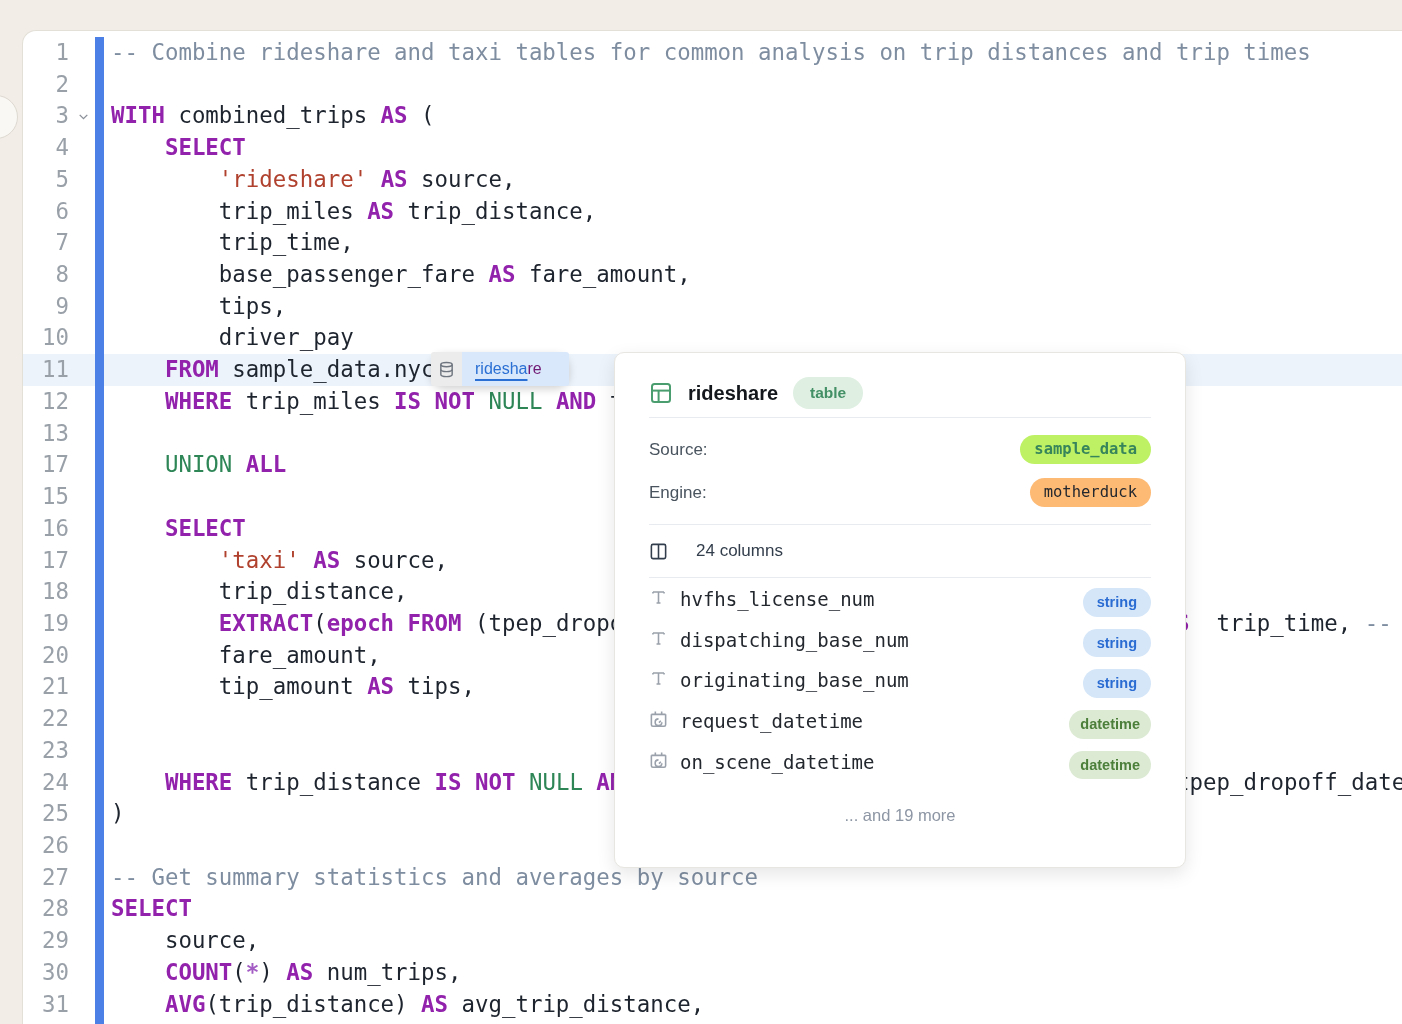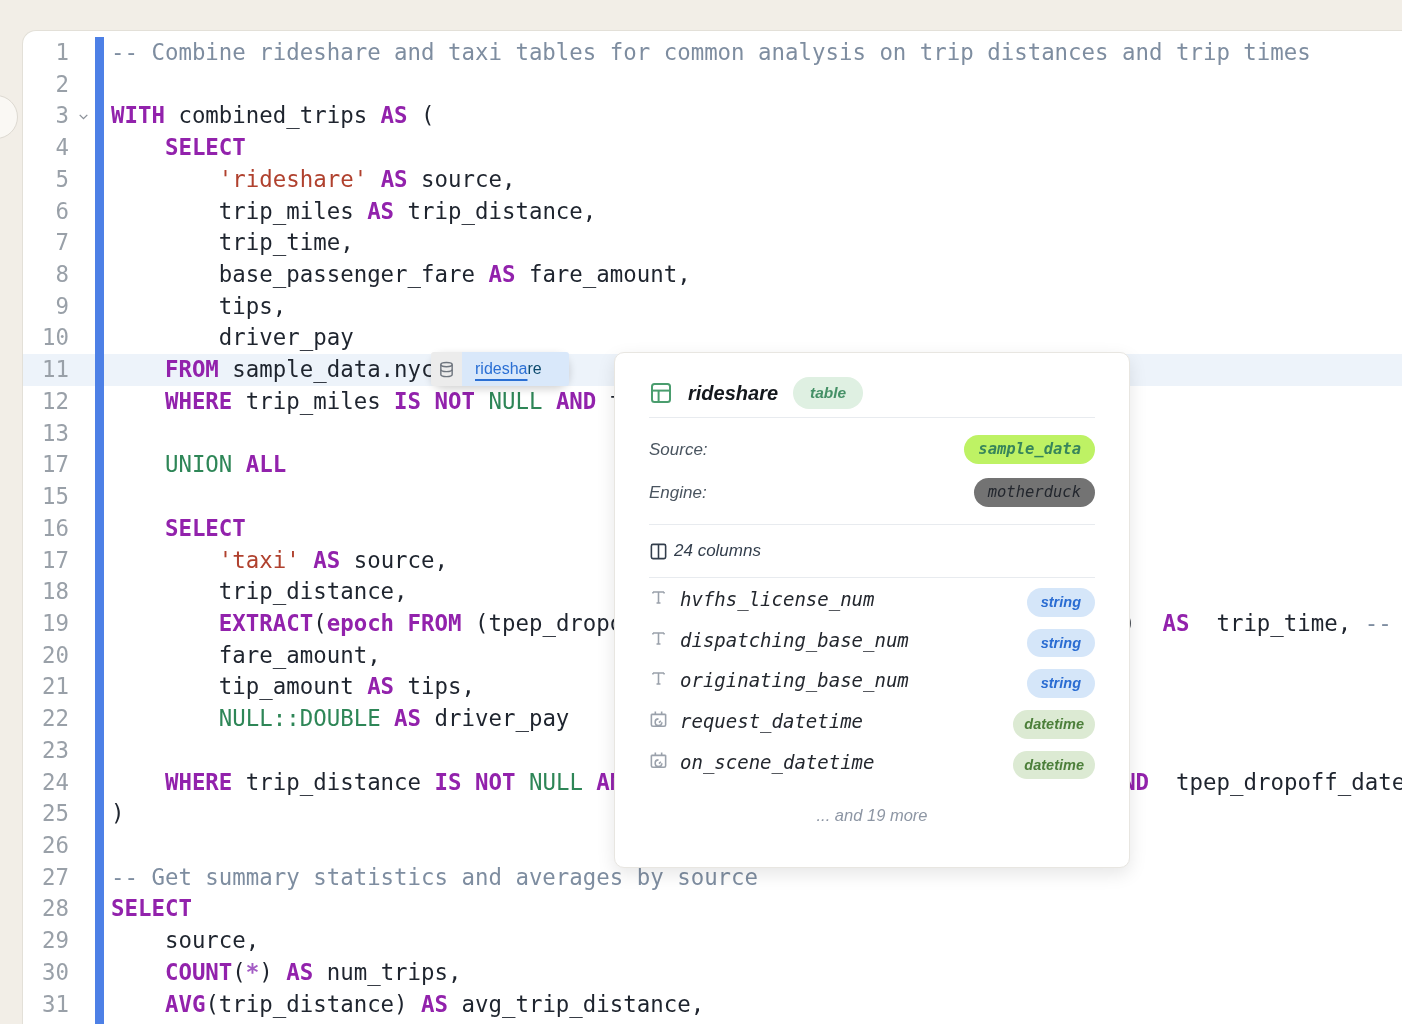--- a/index.html
+++ b/index.html
@@ -35,47 +35,47 @@
 
   
   .ac{position:absolute;left:431px;top:352px;height:34px;display:flex;z-index:6;
       box-shadow:0 3px 9px rgba(0,0,0,0.18);border-radius:14px;}
   .ac-icon{width:31px;background:#ececec;display:flex;align-items:center;justify-content:center;
            border-radius:3px 0 0 3px;color:#6e757e;}
   .ac-item{background:#d9e8fa;display:flex;align-items:center;padding:0 27px 0 13px;
            border-radius:0 3px 3px 0;}
   .ac-match{color:#2a6fd4;text-decoration:underline;text-underline-offset:5px;
             text-decoration-thickness:2px;}
-  .ac-rest{color:#0c4a6e;}
-
-  
-  .popup{position:absolute;left:614px;top:352px;width:516px;height:516px;background:#ffffff;
+  .ac-rest{color:#701a75;}
+
+  
+  .popup{position:absolute;left:614px;top:352px;width:572px;height:516px;background:#ffffff;
          border:1px solid #e8e6e1;border-radius:10px;box-shadow:0 6px 18px rgba(0,0,0,0.10);
          z-index:5;font-family:"Liberation Sans",sans-serif;color:#23272e;
-         padding:0 34px;box-sizing:border-box;font-style:italic;}
+         padding:0 34px;box-sizing:border-box;}
   .pp-header{margin-top:16px;height:48px;display:flex;align-items:center;gap:15px;}
   .pp-title{font-size:20px;font-weight:bold;color:#14181d;}
   .divider{height:1px;background:#e8ebef;}
   .pp-fields{padding:10px 0;}
   .pp-row{height:43px;display:flex;align-items:center;justify-content:space-between;}
   .pp-label{font-size:17px;color:#49545f;}
-  .pp-colcount{height:52px;display:flex;align-items:center;gap:6px;font-size:17px;color:#333e4c;}
+  .pp-colcount{height:52px;display:flex;align-items:center;gap:28px;font-size:17px;color:#333e4c;}
   .pp-cols{padding-top:10px;}
   .pp-colrow{height:40.7px;display:flex;align-items:flex-start;}
   .col-icon{width:22px;display:flex;align-items:center;color:#9aa1ab;}
   .col-name{font-family:"DejaVu Sans Mono",monospace;font-size:19px;color:#23272e;margin-left:9px;}
   .col-spacer{flex:1;}
   .pp-more{height:48px;display:flex;align-items:center;justify-content:center;
            color:#8d96a4;font-size:16.5px;}
 
   .pill{border-radius:999px;display:inline-block;line-height:1;}
   .pill-table{background:#dff0e2;color:#449066;font-weight:bold;font-size:15.5px;padding:8px 17px;}
   .pill-mono-green{background:#bef264;color:#37855b;font-weight:bold;
       font-family:"DejaVu Sans Mono",monospace;font-size:15.5px;padding:7px 14px;}
-  .pill-mono-gray{background:#737373;color:#23272e;
+  .pill-mono-gray{background:#fdba74;color:#23272e;
       font-family:"DejaVu Sans Mono",monospace;font-size:15.5px;padding:7px 14px;}
   .pill-string{background:#d5e6f9;color:#2a6cd2;font-weight:bold;font-size:14.5px;padding:7px 14px;}
   .pill-datetime{background:#dcead3;color:#4c7f3a;font-weight:bold;font-size:14.5px;padding:7px 11px;}
 
   svg{display:block;}
 </style>
 </head>
 <body>
 
 <div class="viewport">
@@ -100,21 +100,21 @@
           <div class="row"><span class="ln">12</span><span class="codeline"><span class="t-p">    </span><span class="t-k">WHERE</span><span class="t-p"> trip_miles </span><span class="t-k">IS</span><span class="t-p"> </span><span class="t-k">NOT</span><span class="t-p"> </span><span class="t-g">NULL</span><span class="t-p"> </span><span class="t-k">AND</span><span class="t-p"> trip_time </span><span class="t-k">IS</span><span class="t-p"> </span><span class="t-k">NOT</span><span class="t-p"> </span><span class="t-g">NULL</span></span></div>
           <div class="row"><span class="ln">13</span><span class="codeline"></span></div>
           <div class="row"><span class="ln">17</span><span class="codeline"><span class="t-p">    </span><span class="t-g">UNION</span><span class="t-p"> </span><span class="t-k">ALL</span></span></div>
           <div class="row"><span class="ln">15</span><span class="codeline"></span></div>
           <div class="row"><span class="ln">16</span><span class="codeline"><span class="t-p">    </span><span class="t-k">SELECT</span></span></div>
           <div class="row"><span class="ln">17</span><span class="codeline"><span class="t-p">        </span><span class="t-s">'taxi'</span><span class="t-p"> </span><span class="t-k">AS</span><span class="t-p"> source,</span></span></div>
           <div class="row"><span class="ln">18</span><span class="codeline"><span class="t-p">        trip_distance,</span></span></div>
           <div class="row"><span class="ln">19</span><span class="codeline"><span class="t-p">        </span><span class="t-k">EXTRACT</span><span class="t-p">(</span><span class="t-k">epoch</span><span class="t-p"> </span><span class="t-k">FROM</span><span class="t-p"> (tpep_dropoff_datetime  -  tpep_pickup_datetime))  </span><span class="t-k">AS</span><span class="t-p">  trip_time, </span><span class="t-c">-- seconds</span></span></div>
           <div class="row"><span class="ln">20</span><span class="codeline"><span class="t-p">        fare_amount,</span></span></div>
           <div class="row"><span class="ln">21</span><span class="codeline"><span class="t-p">        tip_amount </span><span class="t-k">AS</span><span class="t-p"> tips,</span></span></div>
-          <div class="row"><span class="ln">22</span><span class="codeline"><span class="t-p">        </span><span class="t-g">NULL::DOUBLE</span><span class="t-p"> </span><span class="t-k">AS</span><span class="t-p"> driver_pay</span></span></div>
+          <div class="row"><span class="ln">22</span></div>
           <div class="row"><span class="ln">23</span></div>
           <div class="row"><span class="ln">24</span><span class="codeline"><span class="t-p">    </span><span class="t-k">WHERE</span><span class="t-p"> trip_distance </span><span class="t-k">IS</span><span class="t-p"> </span><span class="t-k">NOT</span><span class="t-p"> </span><span class="t-g">NULL</span><span class="t-p"> </span><span class="t-k">AND</span><span class="t-p"> tpep_pickup_datetime </span><span class="t-k">IS</span><span class="t-p"> </span><span class="t-k">NOT</span><span class="t-p"> </span><span class="t-g">NULL</span><span class="t-p">  </span><span class="t-k">AND</span><span class="t-p">  tpep_dropoff_datetime </span></span></div>
           <div class="row"><span class="ln">25</span><span class="codeline"><span class="t-p">)</span></span></div>
           <div class="row"><span class="ln">26</span><span class="codeline"></span></div>
           <div class="row"><span class="ln">27</span><span class="codeline"><span class="t-c">-- Get summary statistics and averages by source</span></span></div>
           <div class="row"><span class="ln">28</span><span class="codeline"><span class="t-k">SELECT</span></span></div>
           <div class="row"><span class="ln">29</span><span class="codeline"><span class="t-p">    source,</span></span></div>
           <div class="row"><span class="ln">30</span><span class="codeline"><span class="t-p">    </span><span class="t-k">COUNT</span><span class="t-p">(</span><span class="t-o">*</span><span class="t-p">) </span><span class="t-k">AS</span><span class="t-p"> num_trips,</span></span></div>
           <div class="row"><span class="ln">31</span><span class="codeline"><span class="t-p">    </span><span class="t-k">AVG</span><span class="t-p">(trip_distance) </span><span class="t-k">AS</span><span class="t-p"> avg_trip_distance,</span></span></div>
           <div class="row"><span class="ln">32</span><span class="codeline"><span class="t-p">    </span><span class="t-k">AVG</span><span class="t-p">(trip_time) </span><span class="t-k">AS</span><span class="t-p"> avg_trip_time,</span></span></div>

